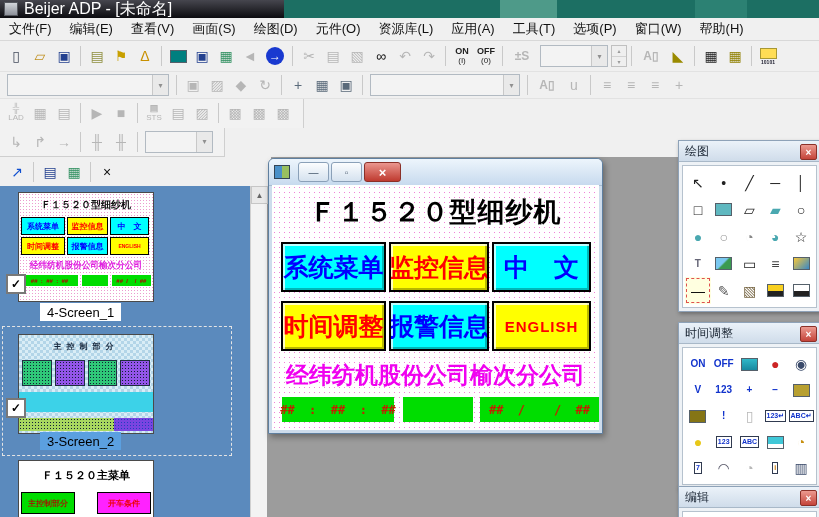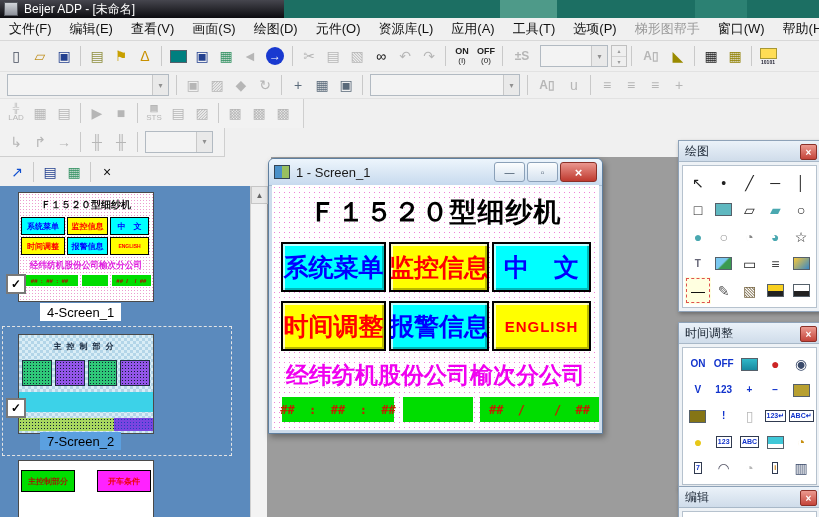--- a/index.html
+++ b/index.html
@@ -3,21 +3,21 @@
 <meta charset="utf-8">
 <style>
   html,body{margin:0;padding:0}
   #root{position:relative;width:819px;height:517px;overflow:hidden;background:#f0f0f0;
         font-family:"Liberation Sans",sans-serif;cursor:default;user-select:none}
   
   #titlebar{position:absolute;left:0;top:0;width:100%;height:18px;
             background:linear-gradient(#46464e,#0c0c10);display:flex;align-items:center}
   .appicon{width:12px;height:12px;margin:0 6px 0 4px;z-index:2;
            background:linear-gradient(#d2d5da,#8d919a);border:1px solid #55585f}
-  .apptitle{color:#fff;font-size:12px;white-space:nowrap;z-index:2}
+  .apptitle{color:#fff;font-size:16px;white-space:nowrap;z-index:2}
   .desktop{position:absolute;left:284px;top:0;right:0;height:18px;background:#1c6f63}
   .dpatch{position:absolute;top:0;height:18px}
   .p1{left:216px;width:57px;background:#4e9a89}
   .p2{left:411px;width:52px;background:#2c8173}
   
   #menubar{position:absolute;top:18px;left:0;width:100%;height:22px;background:#f0f0f0;
            border-bottom:1px solid #d8d8d8;display:flex;align-items:center;font-size:13px;color:#111}
   .mitem{padding:0 9px;height:100%;display:flex;align-items:center;white-space:nowrap}
   .mitem.dis{color:#9a9a9a}
   
@@ -173,21 +173,20 @@
       <div class="mitem">文件(F)</div>
       <div class="mitem">编辑(E)</div>
       <div class="mitem">查看(V)</div>
       <div class="mitem">画面(S)</div>
       <div class="mitem">绘图(D)</div>
       <div class="mitem">元件(O)</div>
       <div class="mitem">资源库(L)</div>
       <div class="mitem">应用(A)</div>
       <div class="mitem">工具(T)</div>
       <div class="mitem">选项(P)</div>
-      <div class="mitem dis">梯形图帮手</div>
       <div class="mitem">窗口(W)</div>
       <div class="mitem">帮助(H)</div>
     </div>
 
   <div id="tb1" class="tstrip">
       <div class="tbtn" style="color: rgb(68, 76, 92);">▯</div>
       <div class="tbtn" style="color: rgb(192, 144, 32);">▱</div>
       <div class="tbtn" style="color: rgb(35, 64, 143);">▣</div>
       <div class="tsep"></div>
       <div class="tbtn" style="color: rgb(143, 143, 63);">▤</div>
@@ -344,37 +343,37 @@
         <div class="g speck"></div>
         <div class="pp speck"></div>
       </div>
       <div class="t2cyan"></div>
       <div class="t2bottom">
         <div class="t2g speck"></div>
         <div class="t2p"></div>
       </div>
     </div>
     <div class="cb" id="cb2">✓</div>
-    <div class="slabel" id="lbl2">7-Screen_2</div>
+    <div class="slabel" id="lbl2">3-Screen_2</div>
 
     <div id="thumb3" class="card">
+      <div class="t3title">Ｆ１５２０主菜单</div>
       <div class="t3row" id="t3row">
           <div style="background: rgb(0, 221, 0); color: rgb(153, 34, 0);">主控制部分</div>
           <div style="background: rgb(255, 34, 255); color: rgb(238, 0, 0); margin-left: 20px;">开车条件</div>
         </div>
     </div>
   </div>
   <div id="leftscroll">
     <div class="scrollup">▲</div>
   </div>
 
   <div id="editorwin">
     <div class="wtitle">
       <span class="wicon"></span>
-      <span class="wtext">1 - Screen_1</span>
       <span class="wbtn">—</span>
       <span class="wbtn">▫</span>
       <span class="wbtn close">×</span>
     </div>
     <div class="wcontent dotted">
       <div class="stitle">Ｆ１５２０型细纱机</div>
       <div class="sgrid" id="sgrid">
           <div class="sbtn" style="background: rgb(0, 255, 255); color: rgb(0, 0, 255);">系统菜单</div>
           <div class="sbtn" style="background: rgb(255, 255, 0); color: rgb(255, 0, 0);">监控信息</div>
           <div class="sbtn" style="background: rgb(0, 255, 255); color: rgb(0, 0, 255);">中　文</div>

